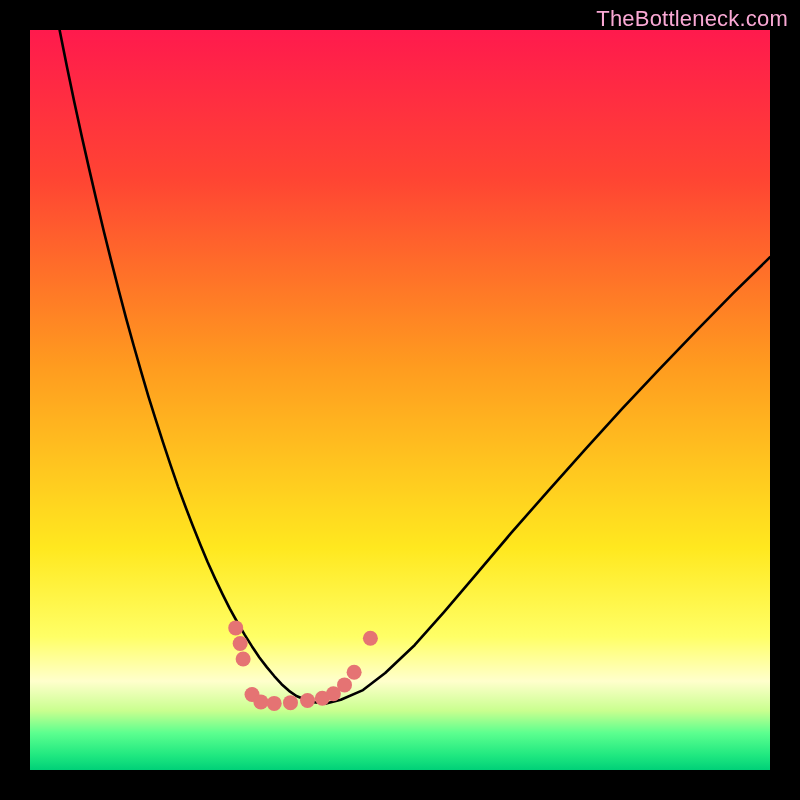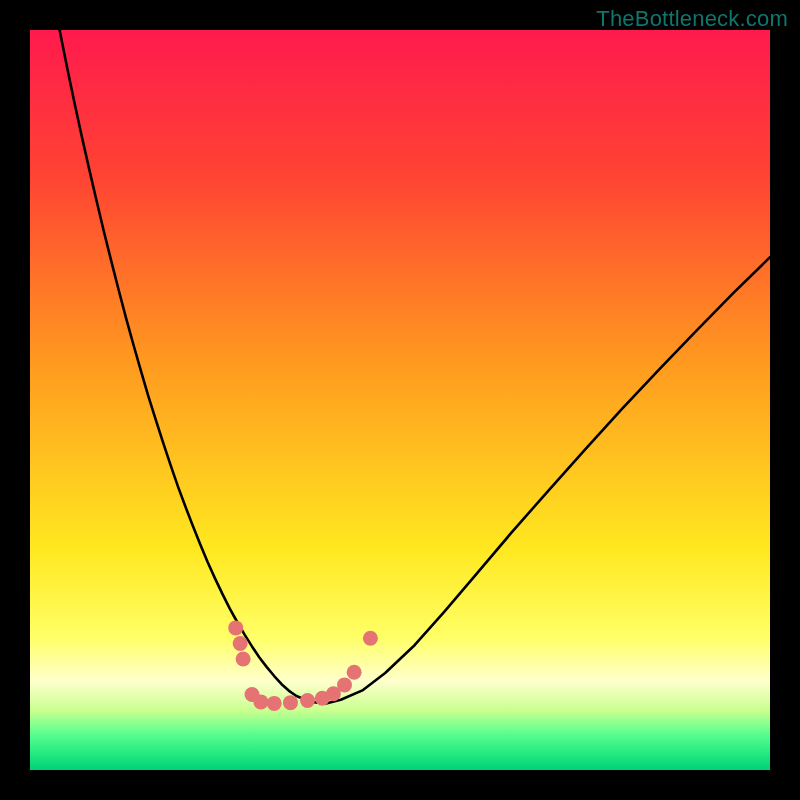--- a/index.html
+++ b/index.html
@@ -24,21 +24,21 @@
     left: 30px;
     top: 30px;
     width: 740px;
     height: 740px;
     overflow: hidden;
   }
   .watermark {
     position: absolute;
     top: 6px;
     right: 12px;
-    color: #0f766e;
+    color: #f9a8d4;
     font-size: 22px;
     font-weight: 400;
     letter-spacing: 0.2px;
     z-index: 10;
   }
 </style>
 </head>
 <body>
 
 <div class="frame">

